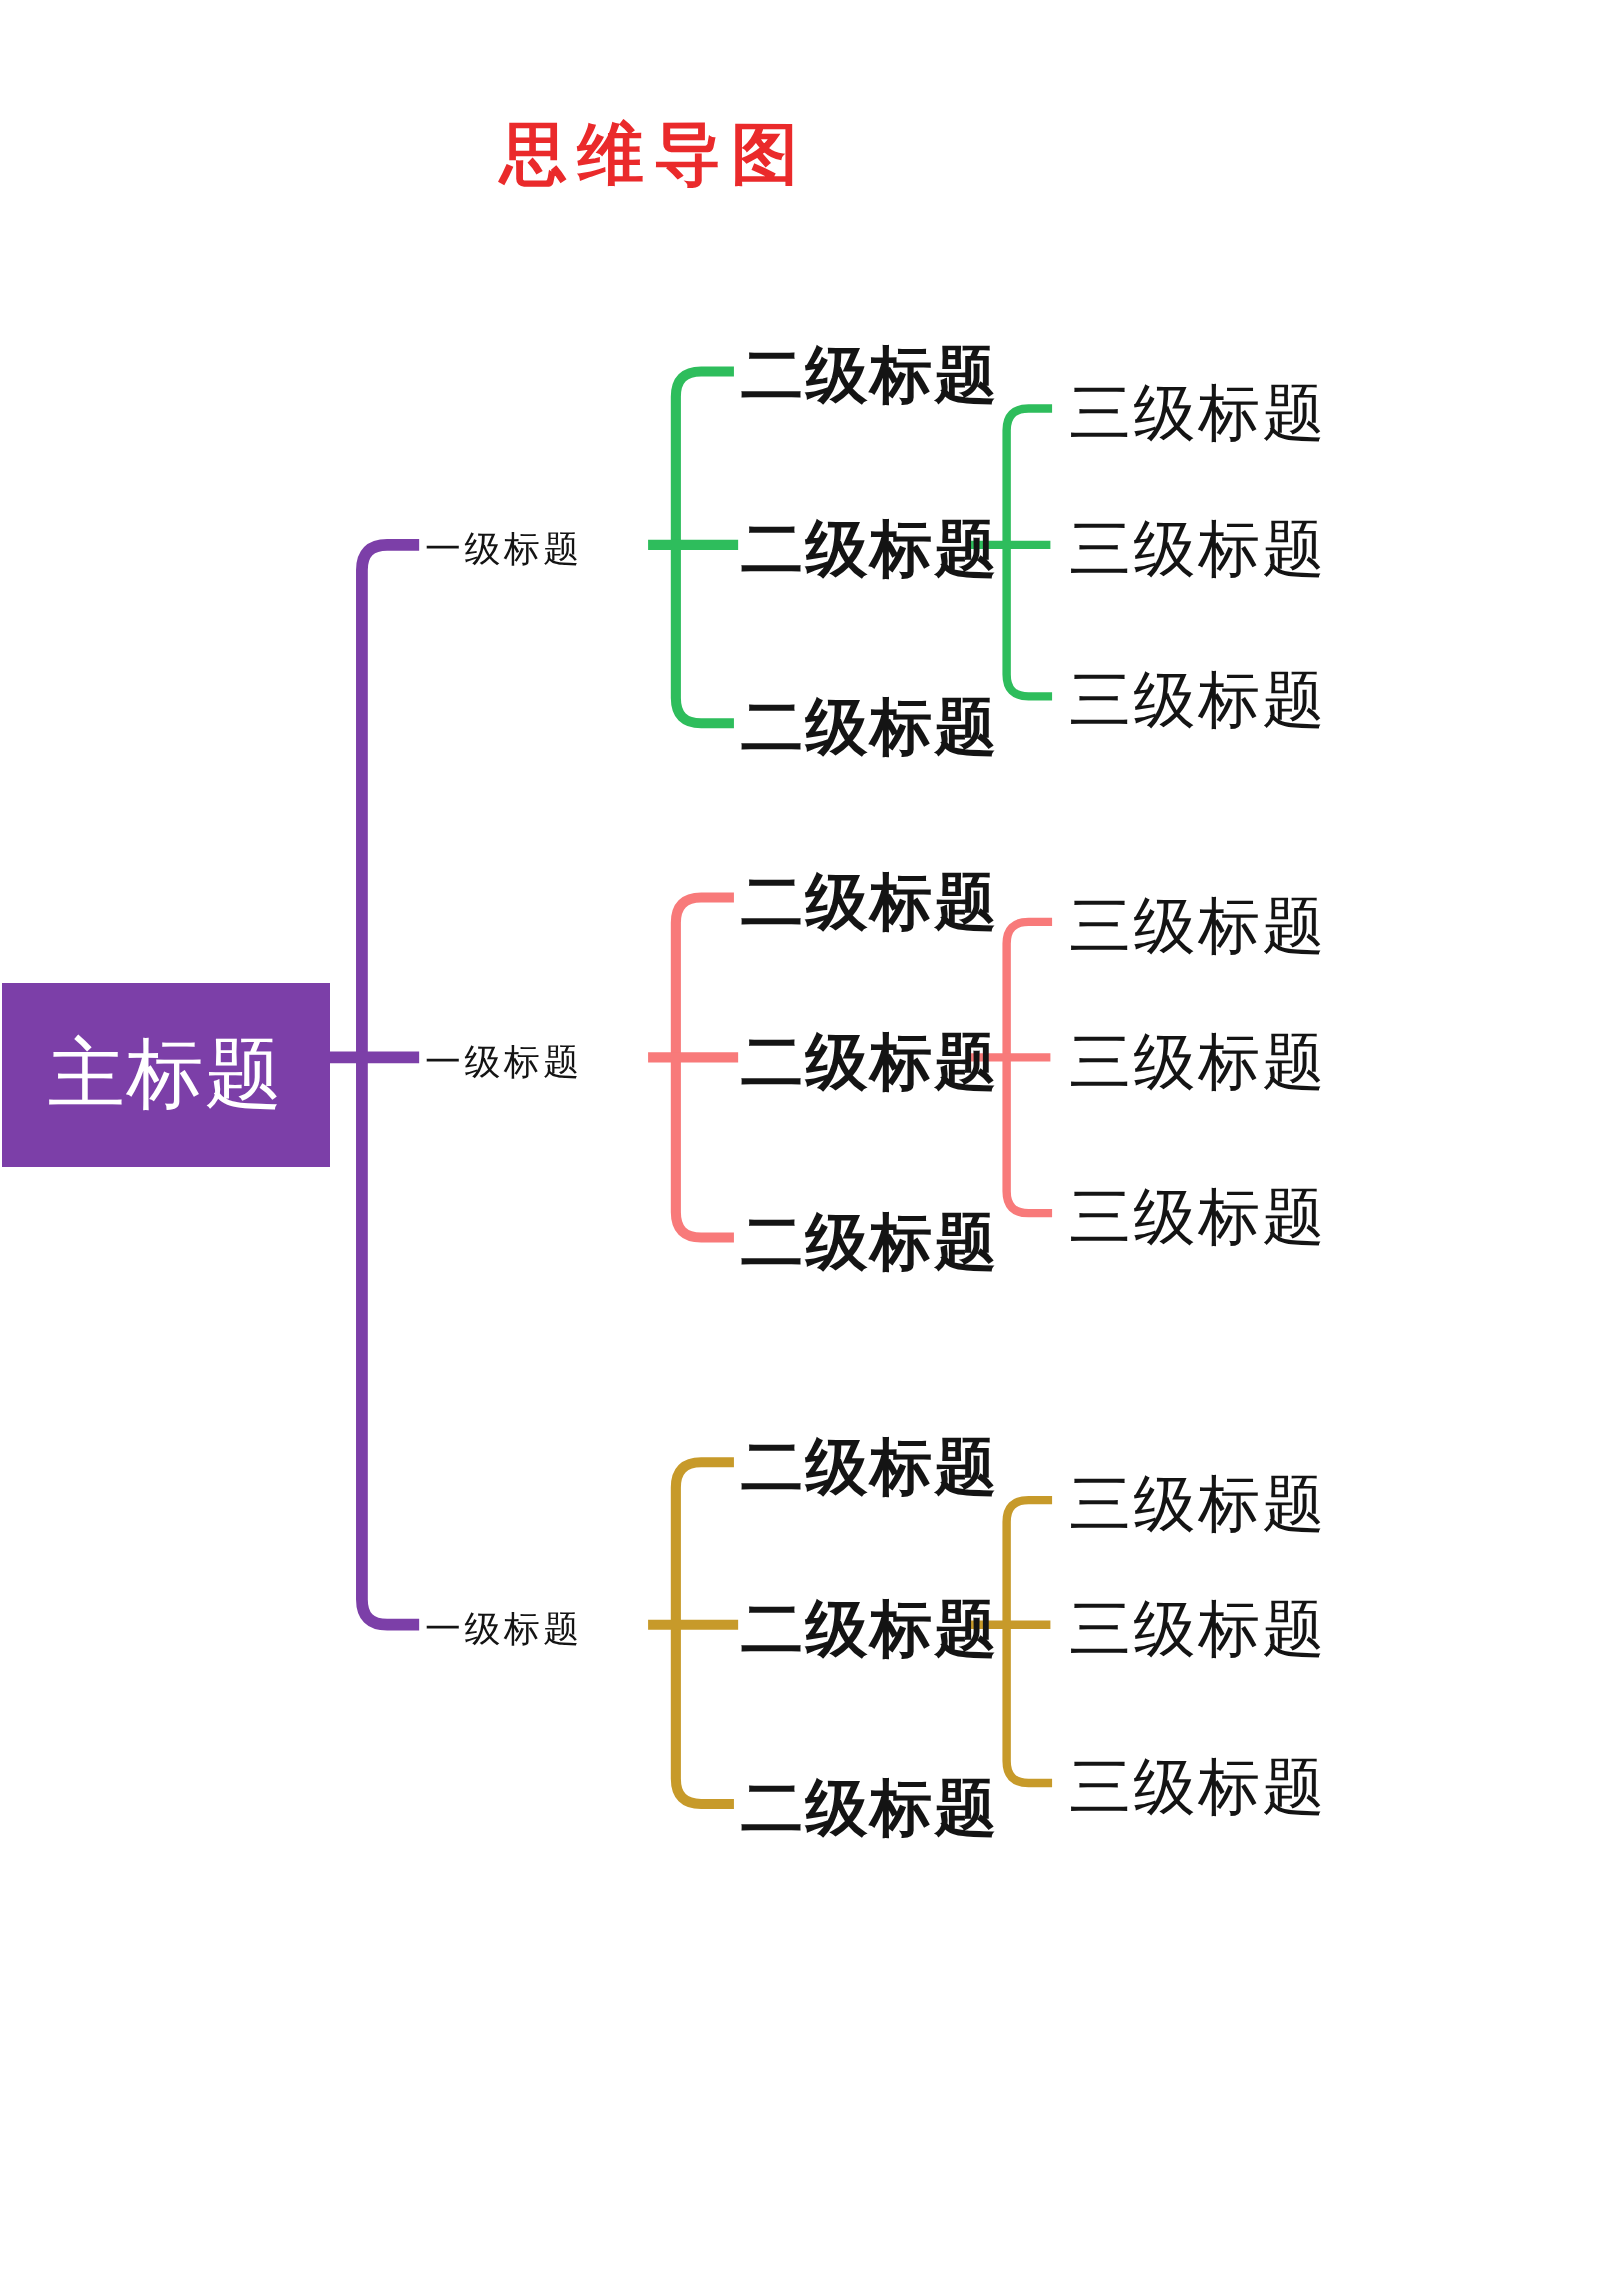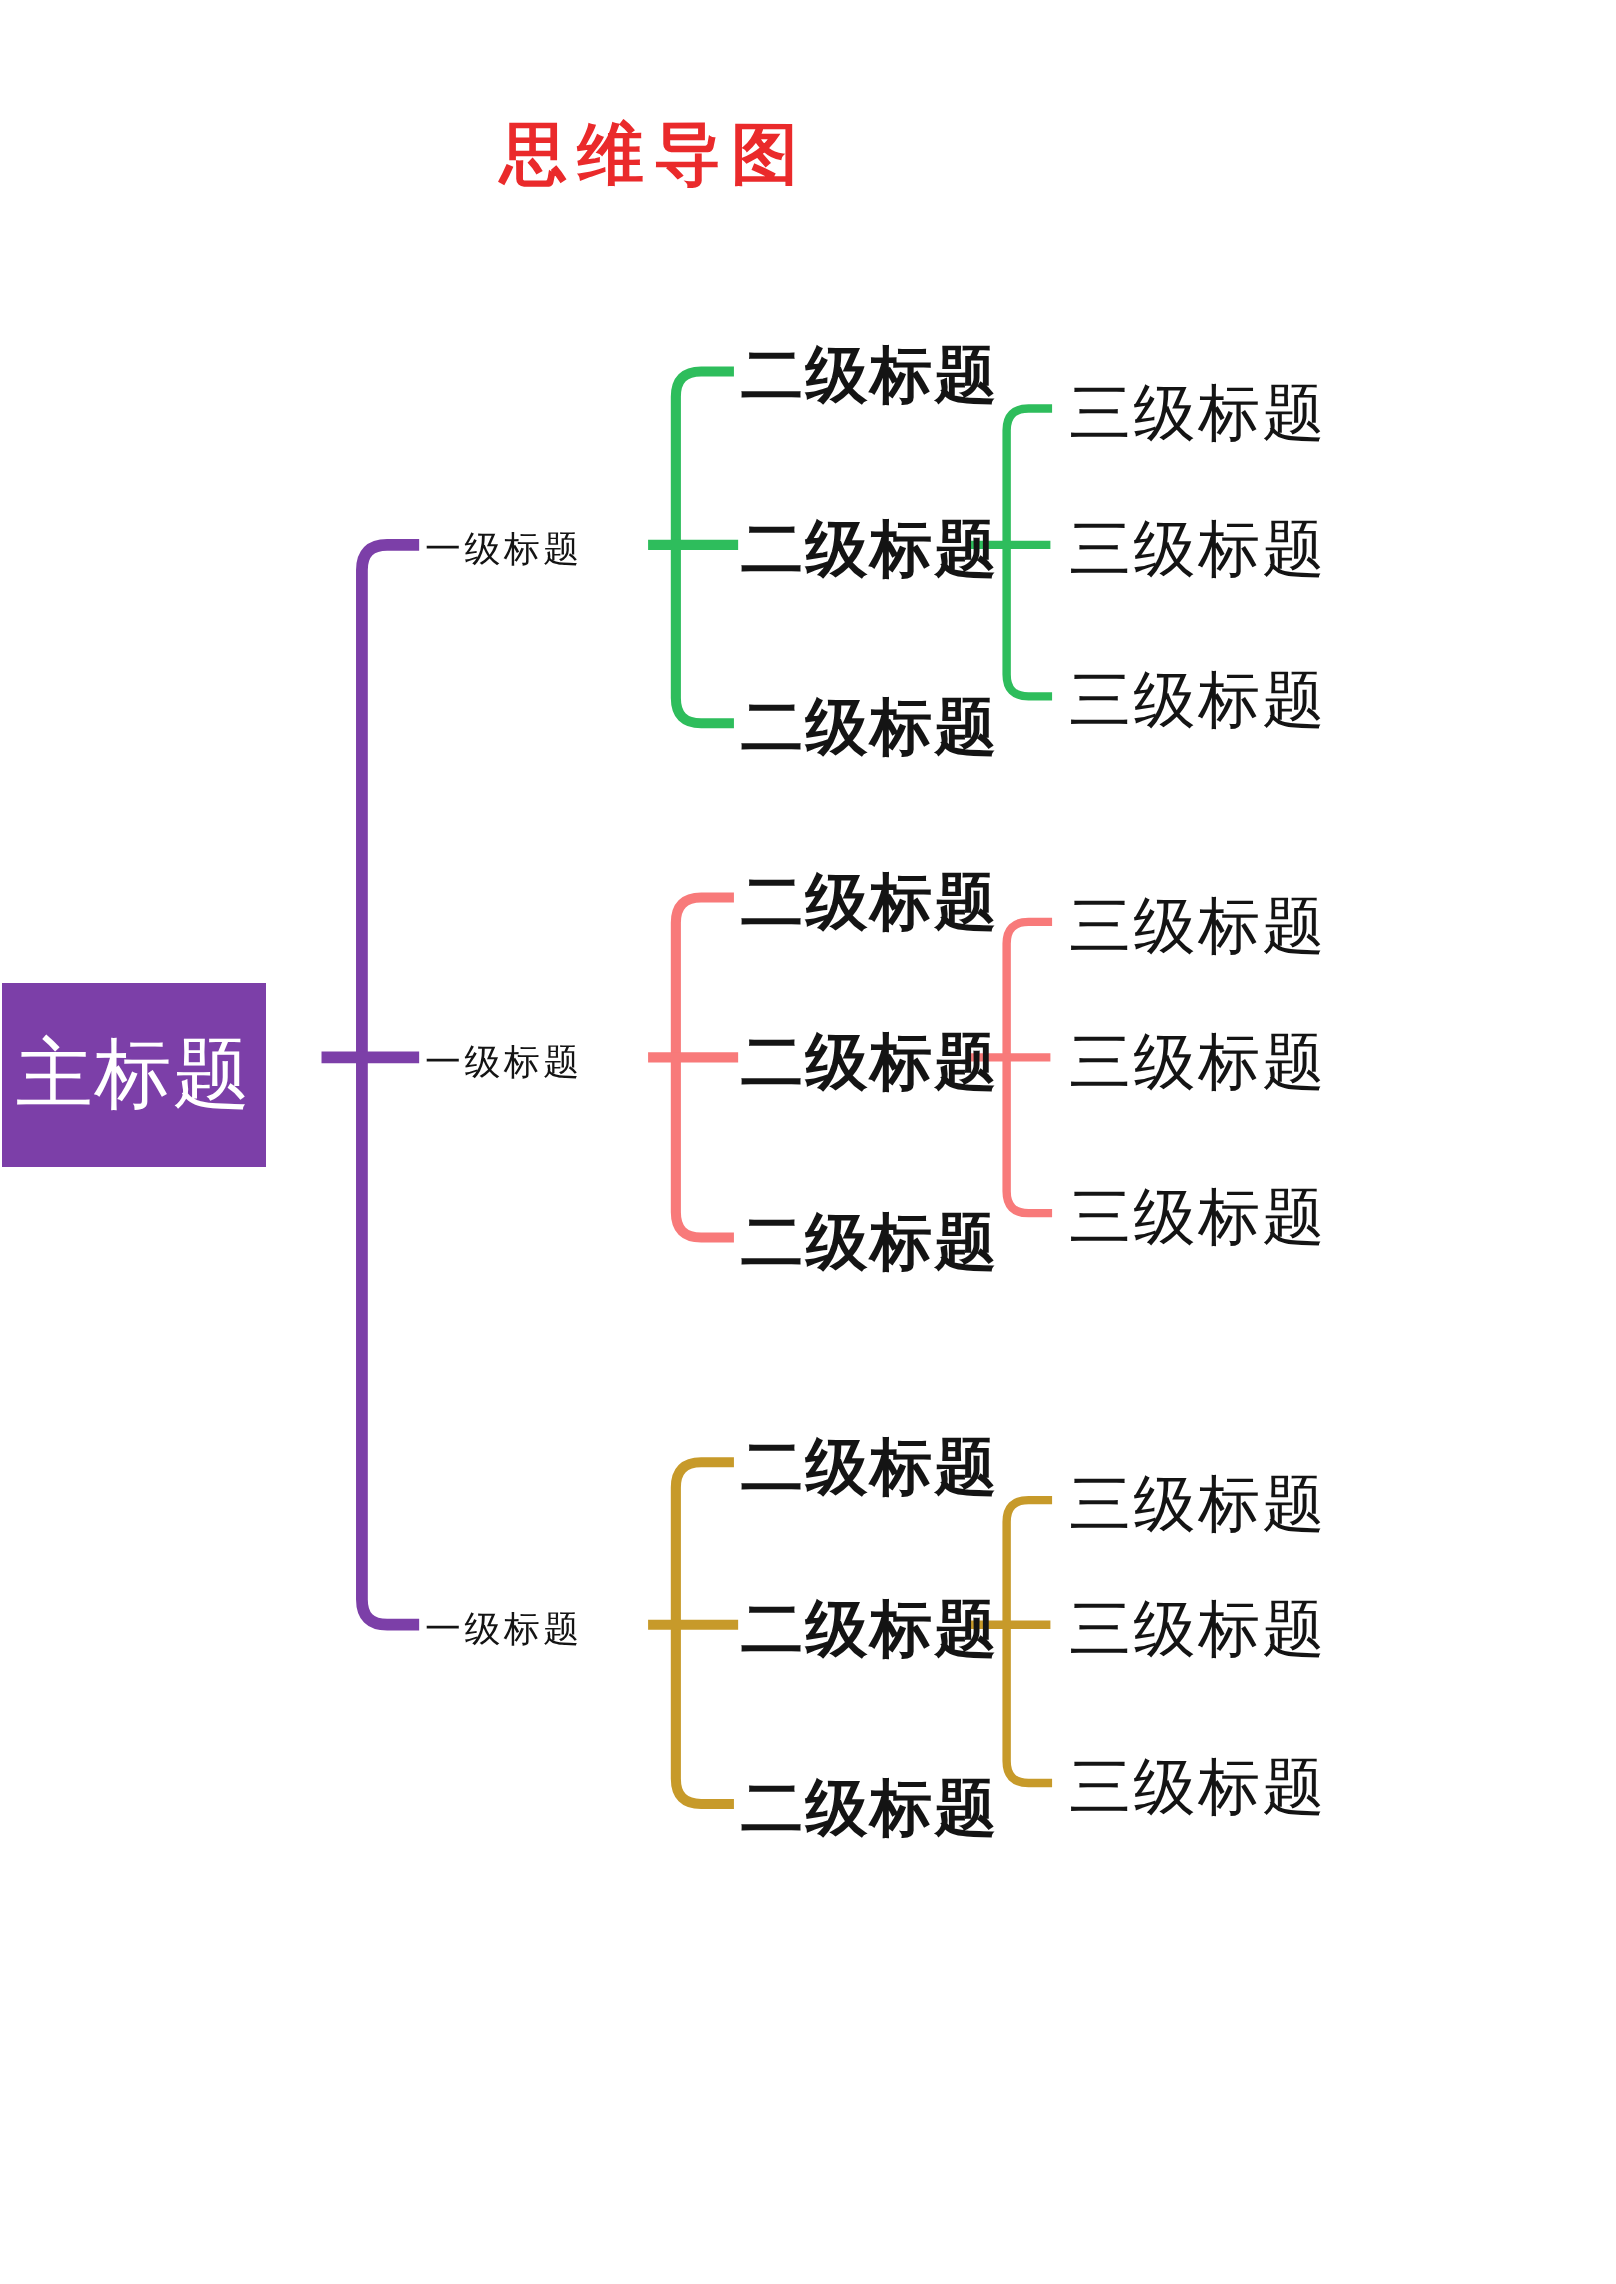--- a/index.html
+++ b/index.html
@@ -26,21 +26,21 @@
   .lines{
     position:absolute;
     left:0;top:0;
     width:1616px;
     height:2284px;
   }
   .root-node{
     position:absolute;
     left:1.7px;
     top:983px;
-    width:264px;
+    width:328px;
     height:184px;
     display:flex;
     align-items:center;
     justify-content:center;
   }
   .root-node span{
     font-size:77px;
     font-weight:400;
     letter-spacing:1.7px;
     white-space:nowrap;

